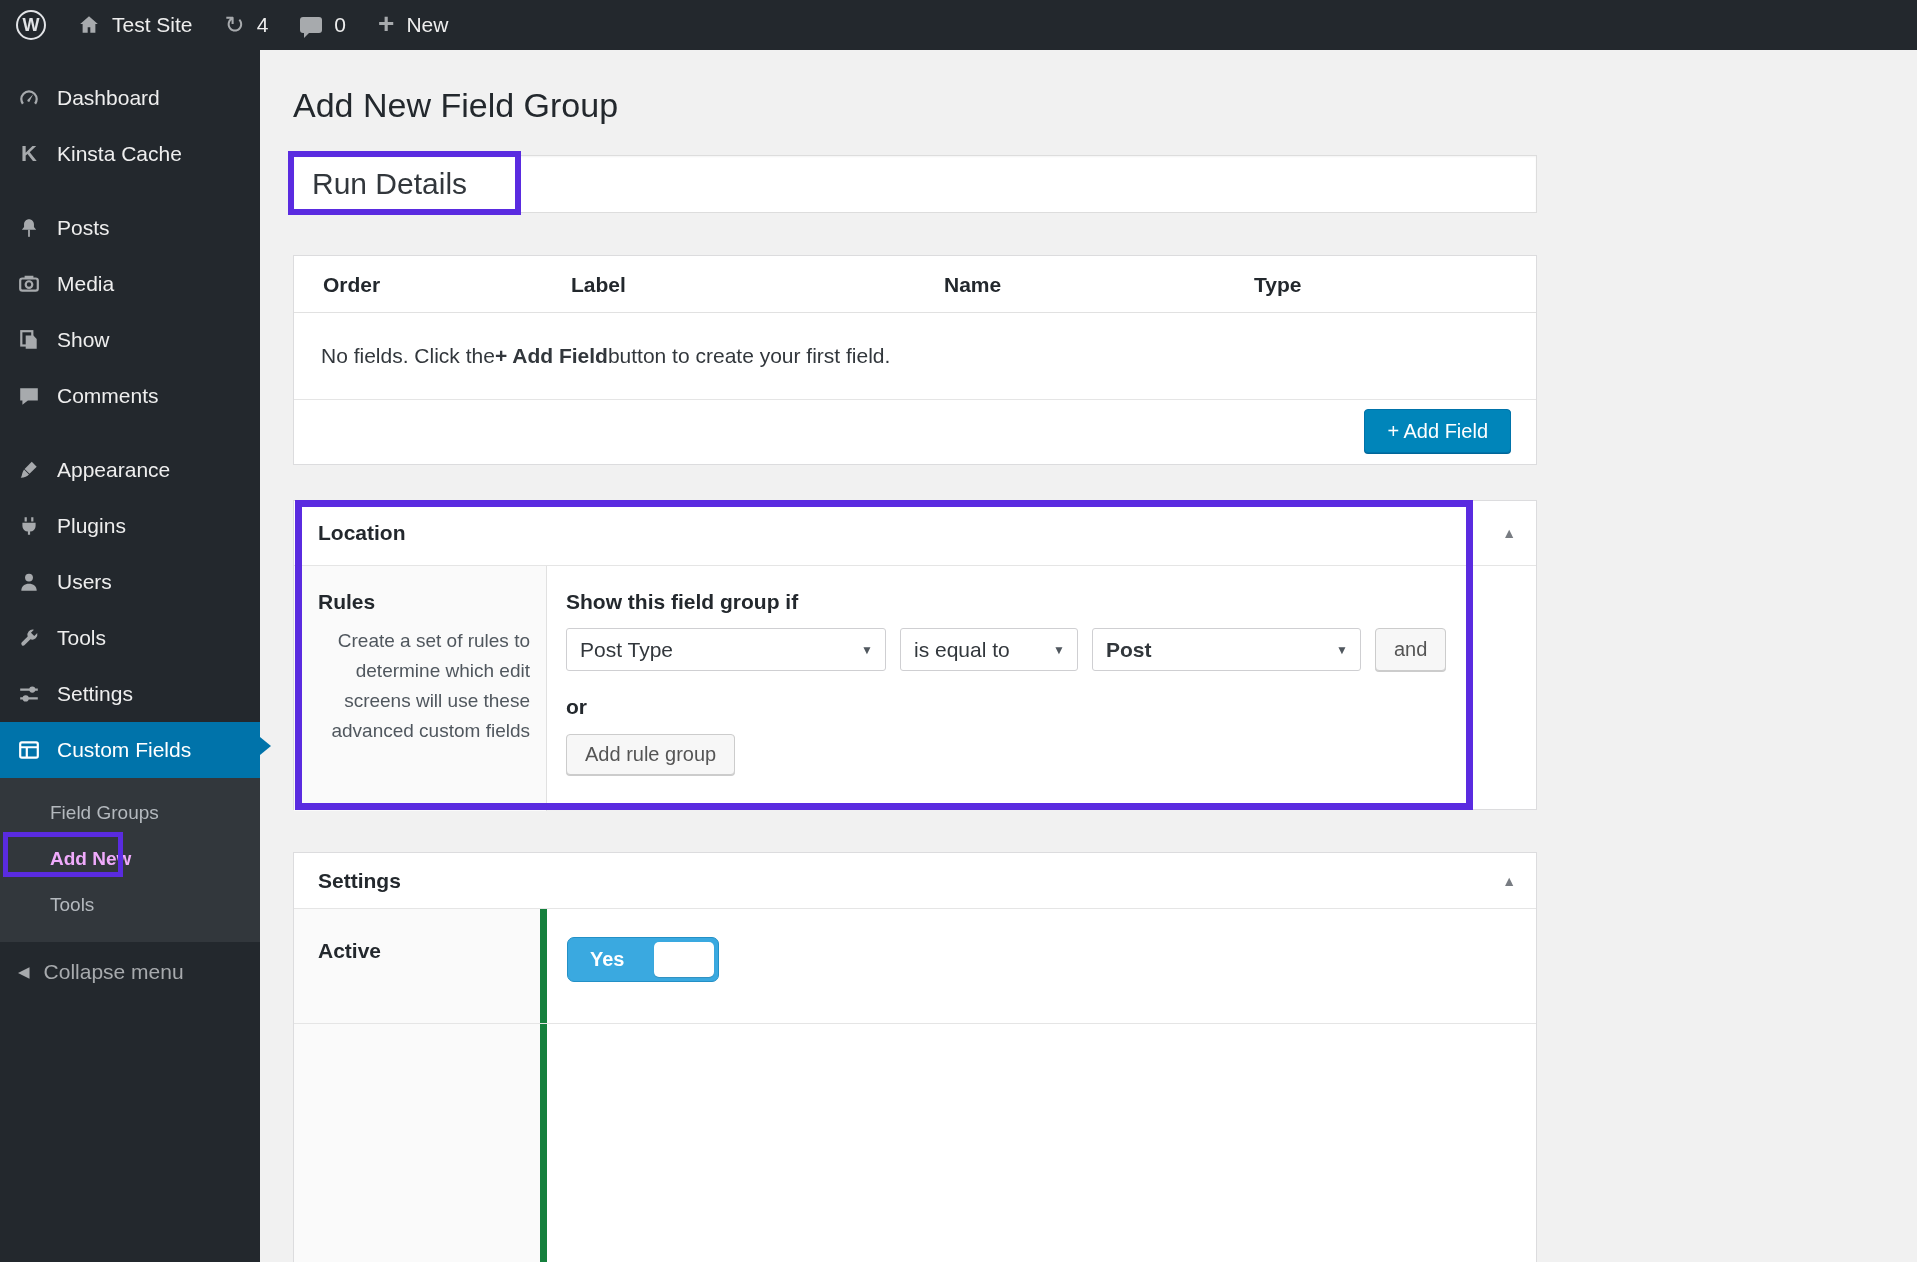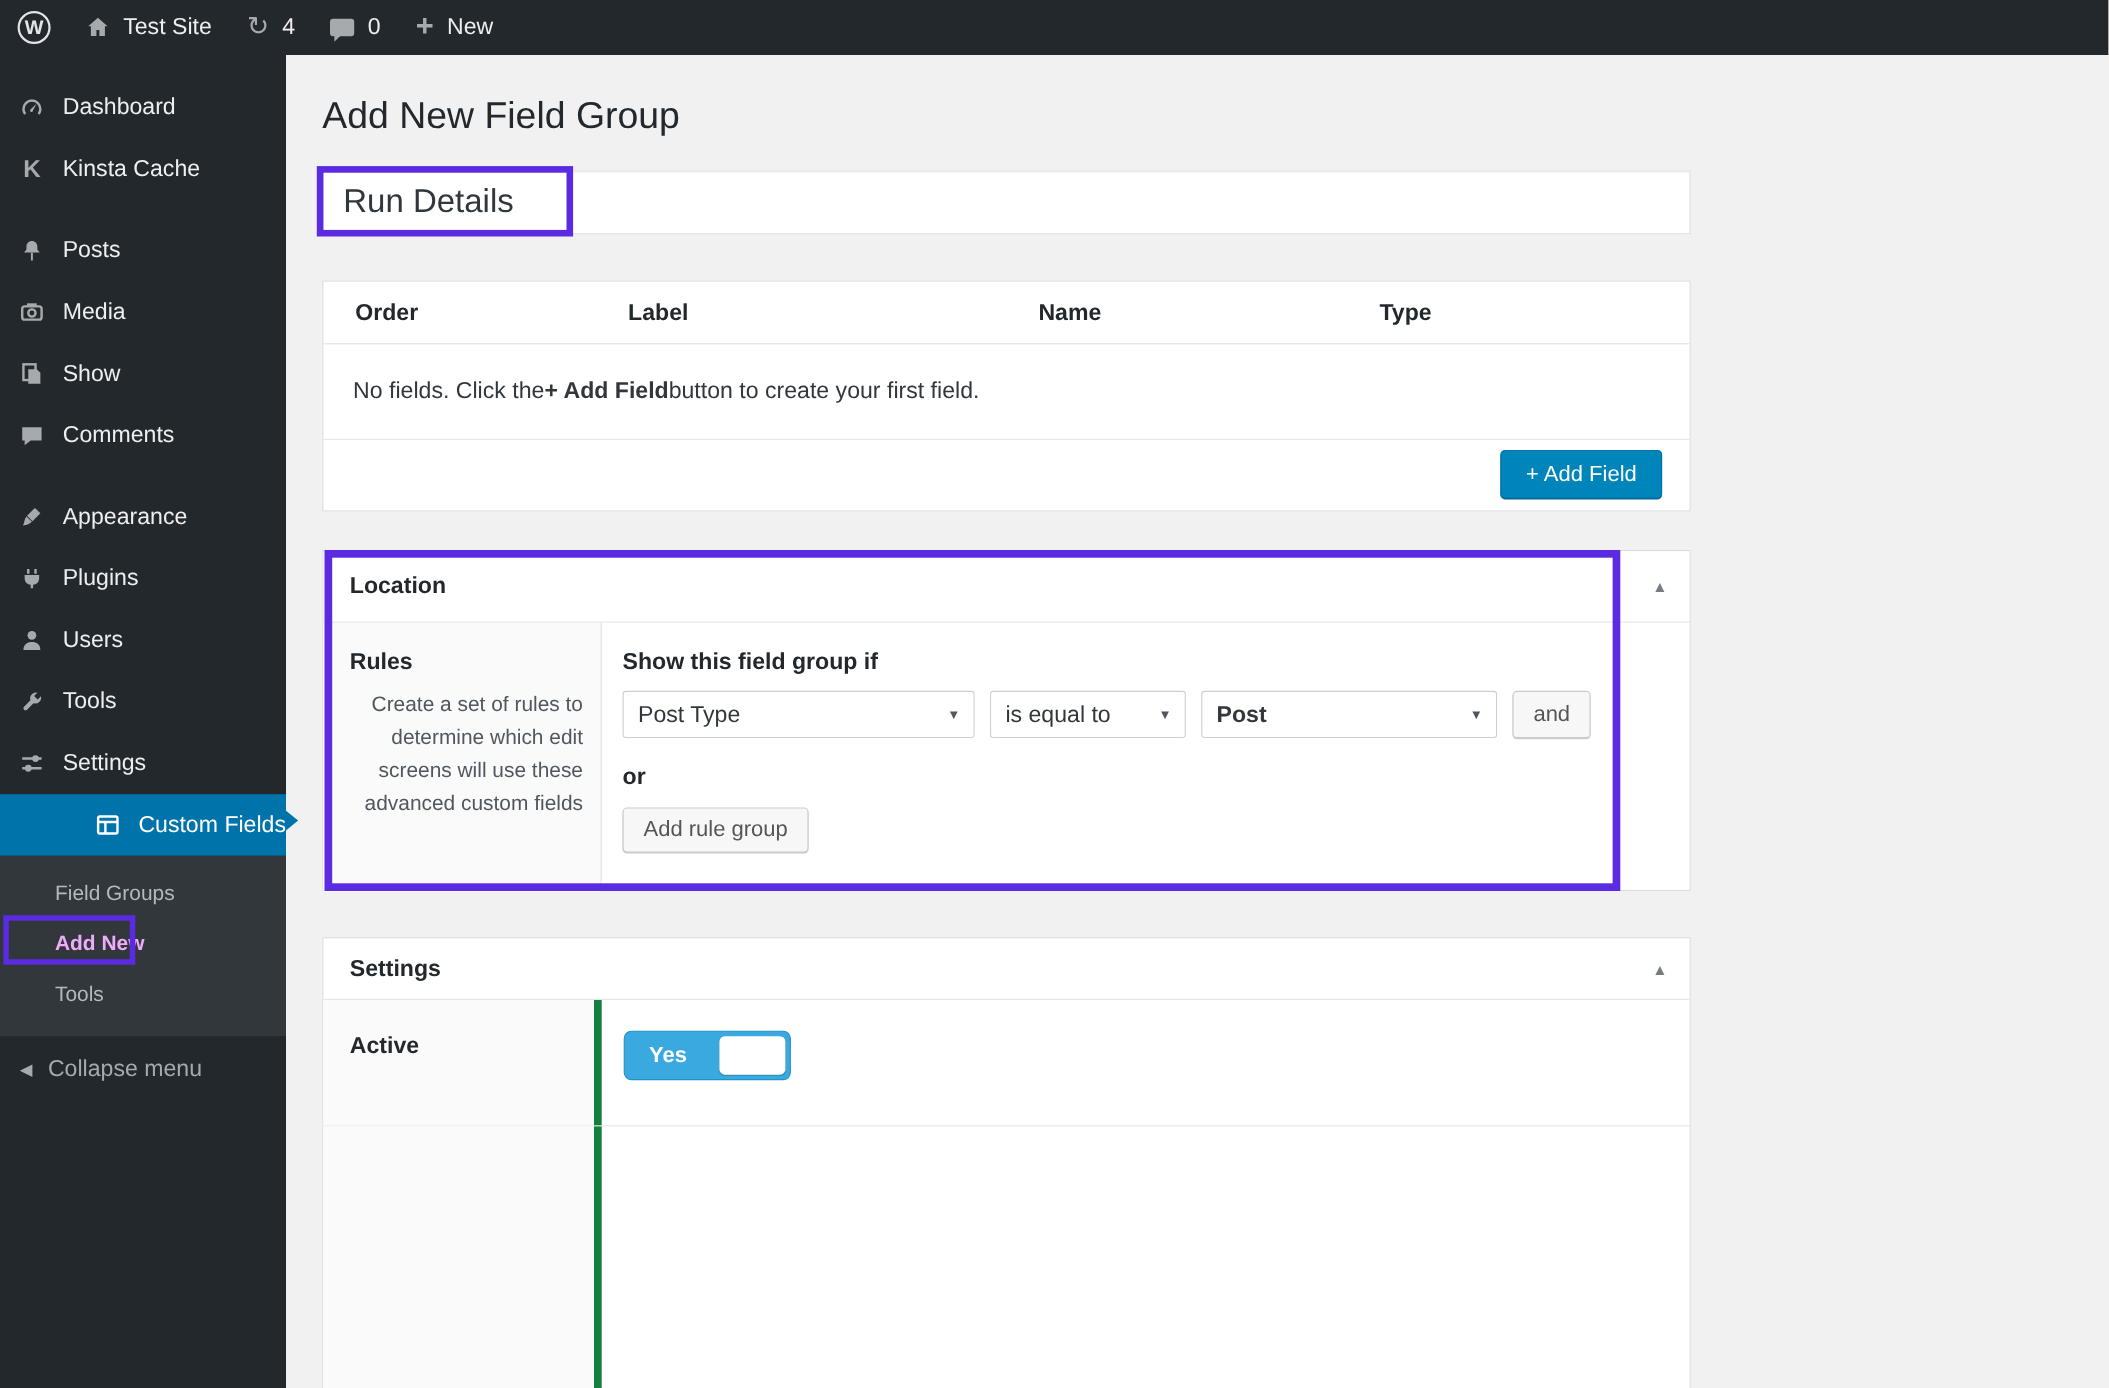--- a/index.html
+++ b/index.html
@@ -23,21 +23,21 @@
 
   
   .sidebar { position:absolute; top:50px; left:0; bottom:0; width:260px;
     background:var(--admin-dark,#23282d); color:#eeeeee; z-index:30; }
   .menu-pad { height:20px; }
   .menu-sep { height:18px; }
   .menu-item { height:56px; display:flex; align-items:center; gap:15px;
     padding-left:16px; font-size:21px; color:#eeeeee; cursor:pointer; }
   .menu-item .mi-icon { width:26px; display:flex; justify-content:center; color:#a7aaad; }
   .menu-item .mi-icon svg { width:22px; height:22px; }
-  .menu-item.active { background:var(--active-blue,#0073aa); color:#ffffff;justify-content:flex-end; }
+  .menu-item.active { background:var(--active-blue,#0073aa); color:#ffffff; }
   .menu-item.active .mi-icon { color:#ffffff; }
   .kinsta-k { font-weight:bold; font-size:22px; line-height:1; }
   .submenu { background:var(--submenu-dark,#32373c); padding:12px 0 14px 0; }
   .submenu-item { height:46px; line-height:46px; padding-left:50px; font-size:19px;
     color:#b4b9be; cursor:pointer; }
   .submenu-item.current { color:#f0abfc; font-weight:bold; }
   .collapse-item { margin-top:6px; height:48px; display:flex; align-items:center; gap:14px;
     padding-left:18px; font-size:21px; color:#a7aaad; cursor:pointer; }
   .collapse-item .c-glyph { font-size:15px; }
   .active-arrow { position:absolute; left:260px; top:737px; width:0; height:0;

